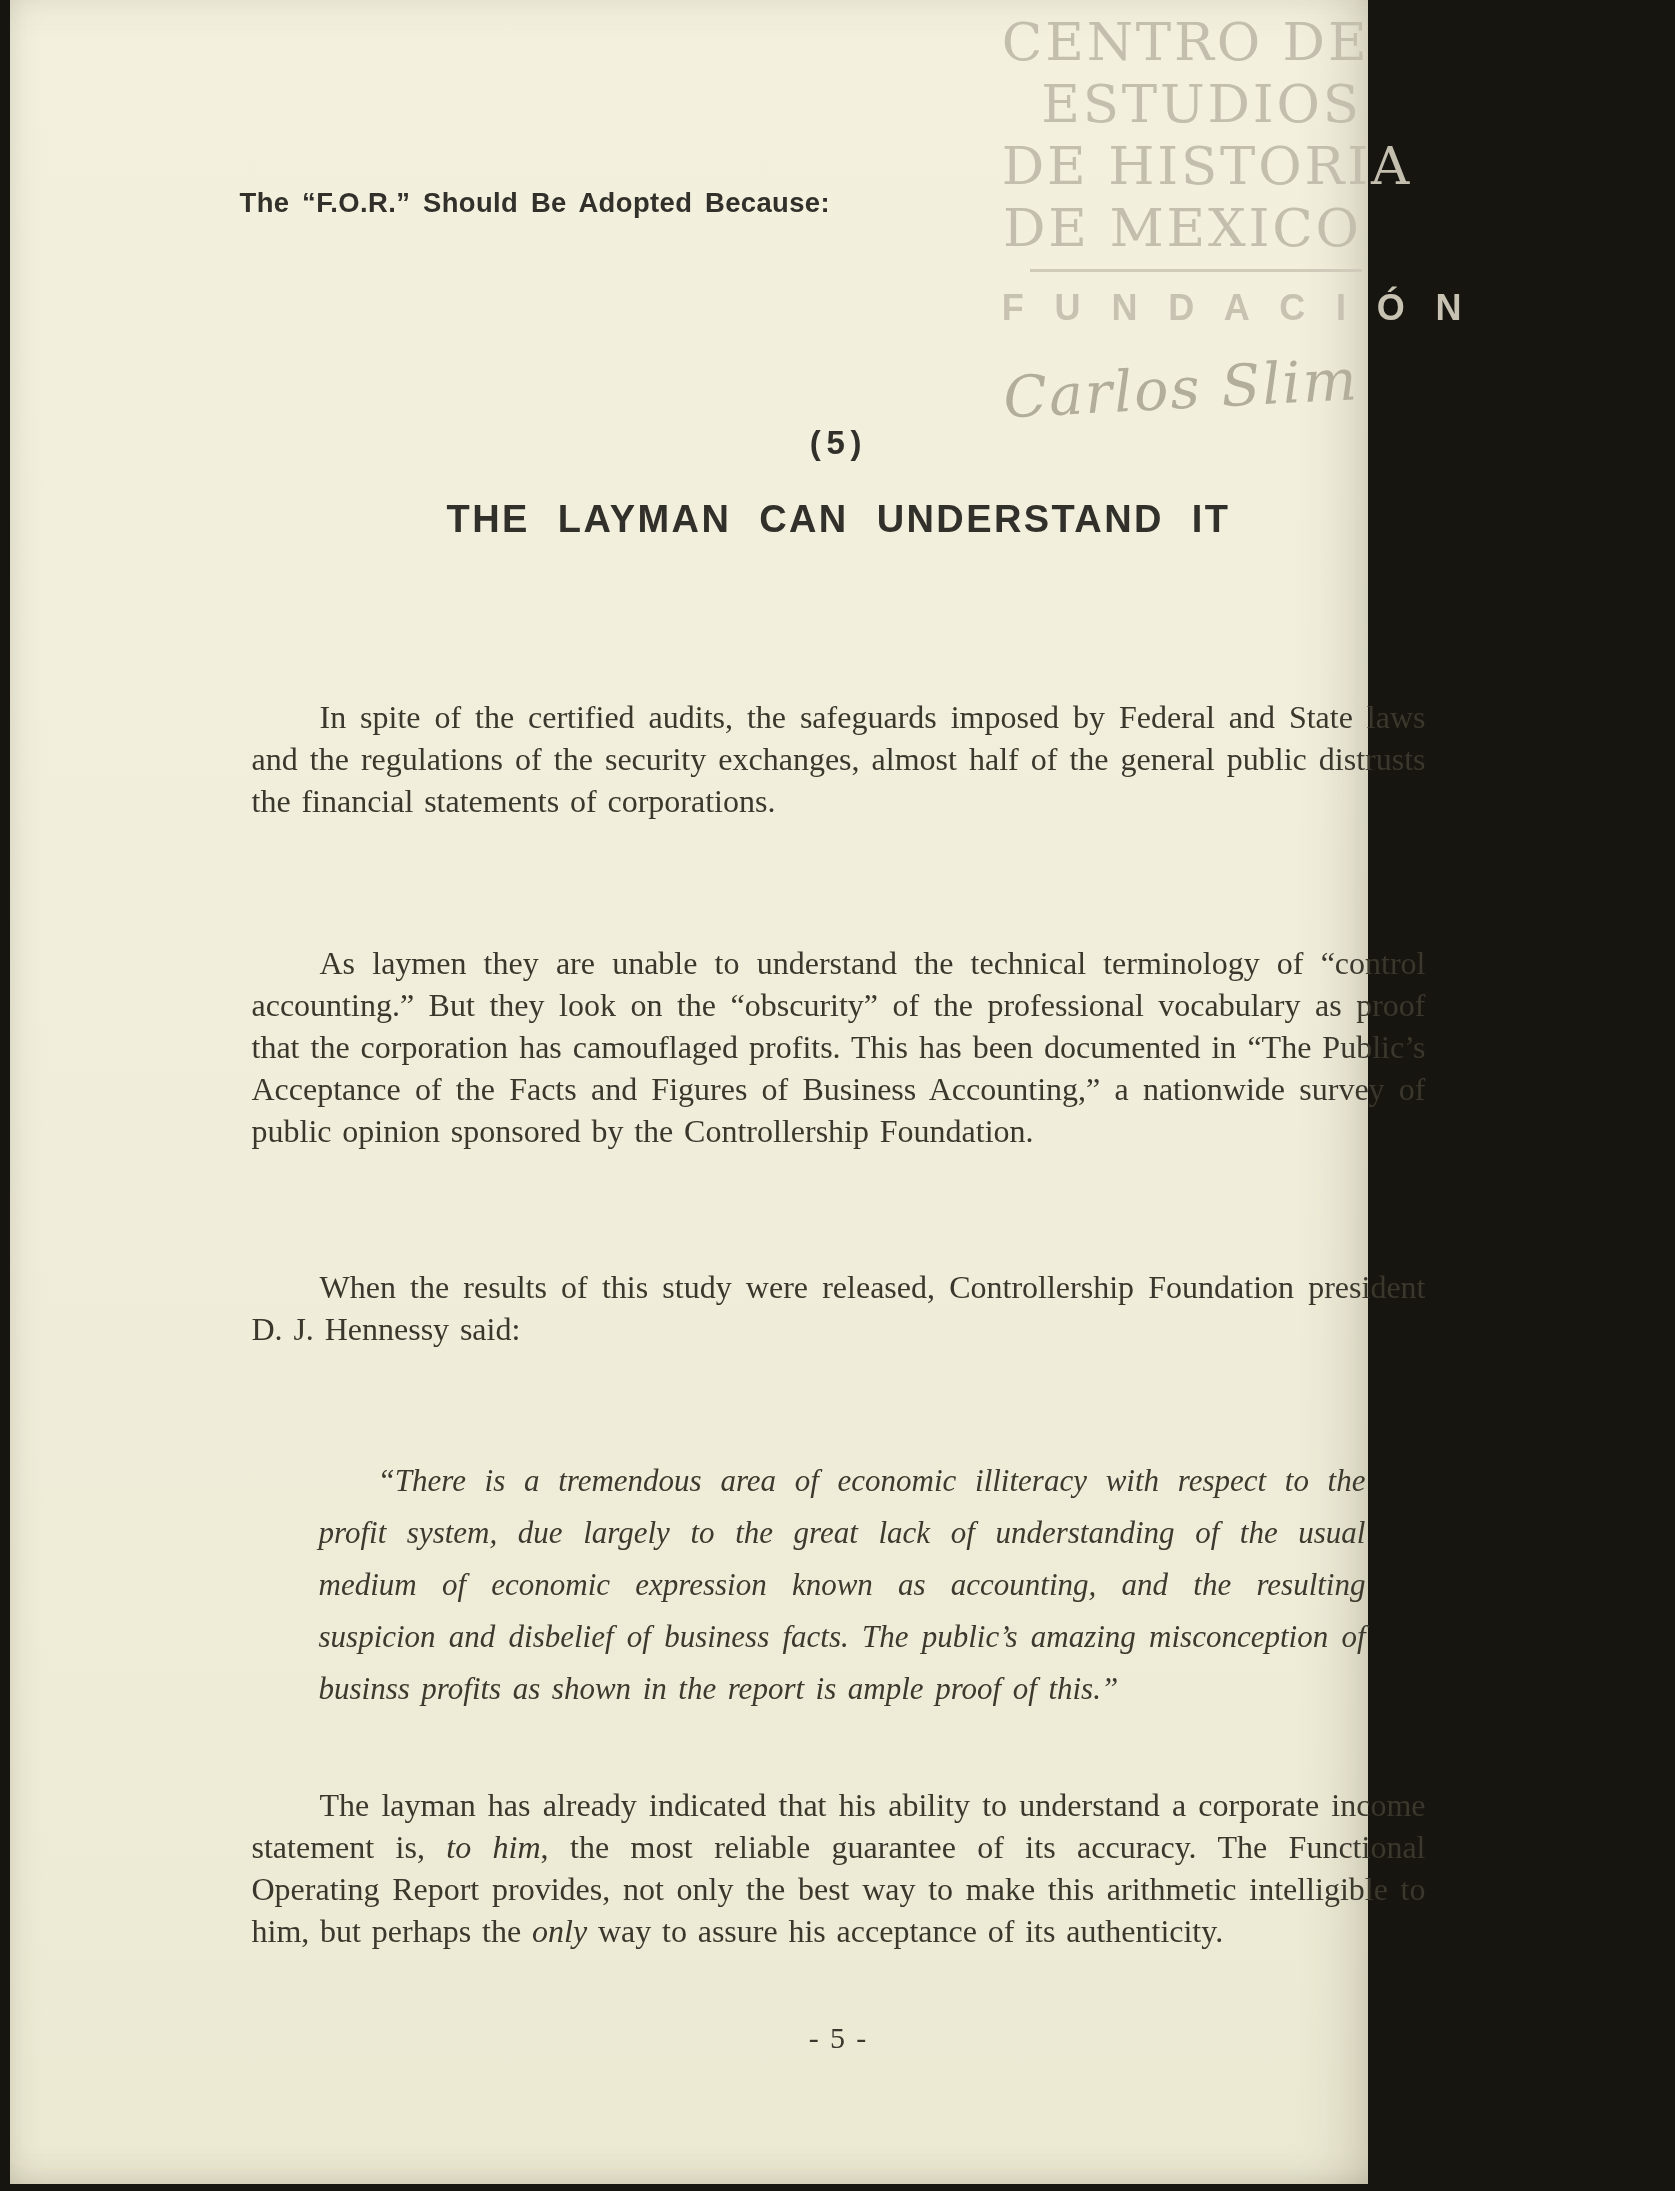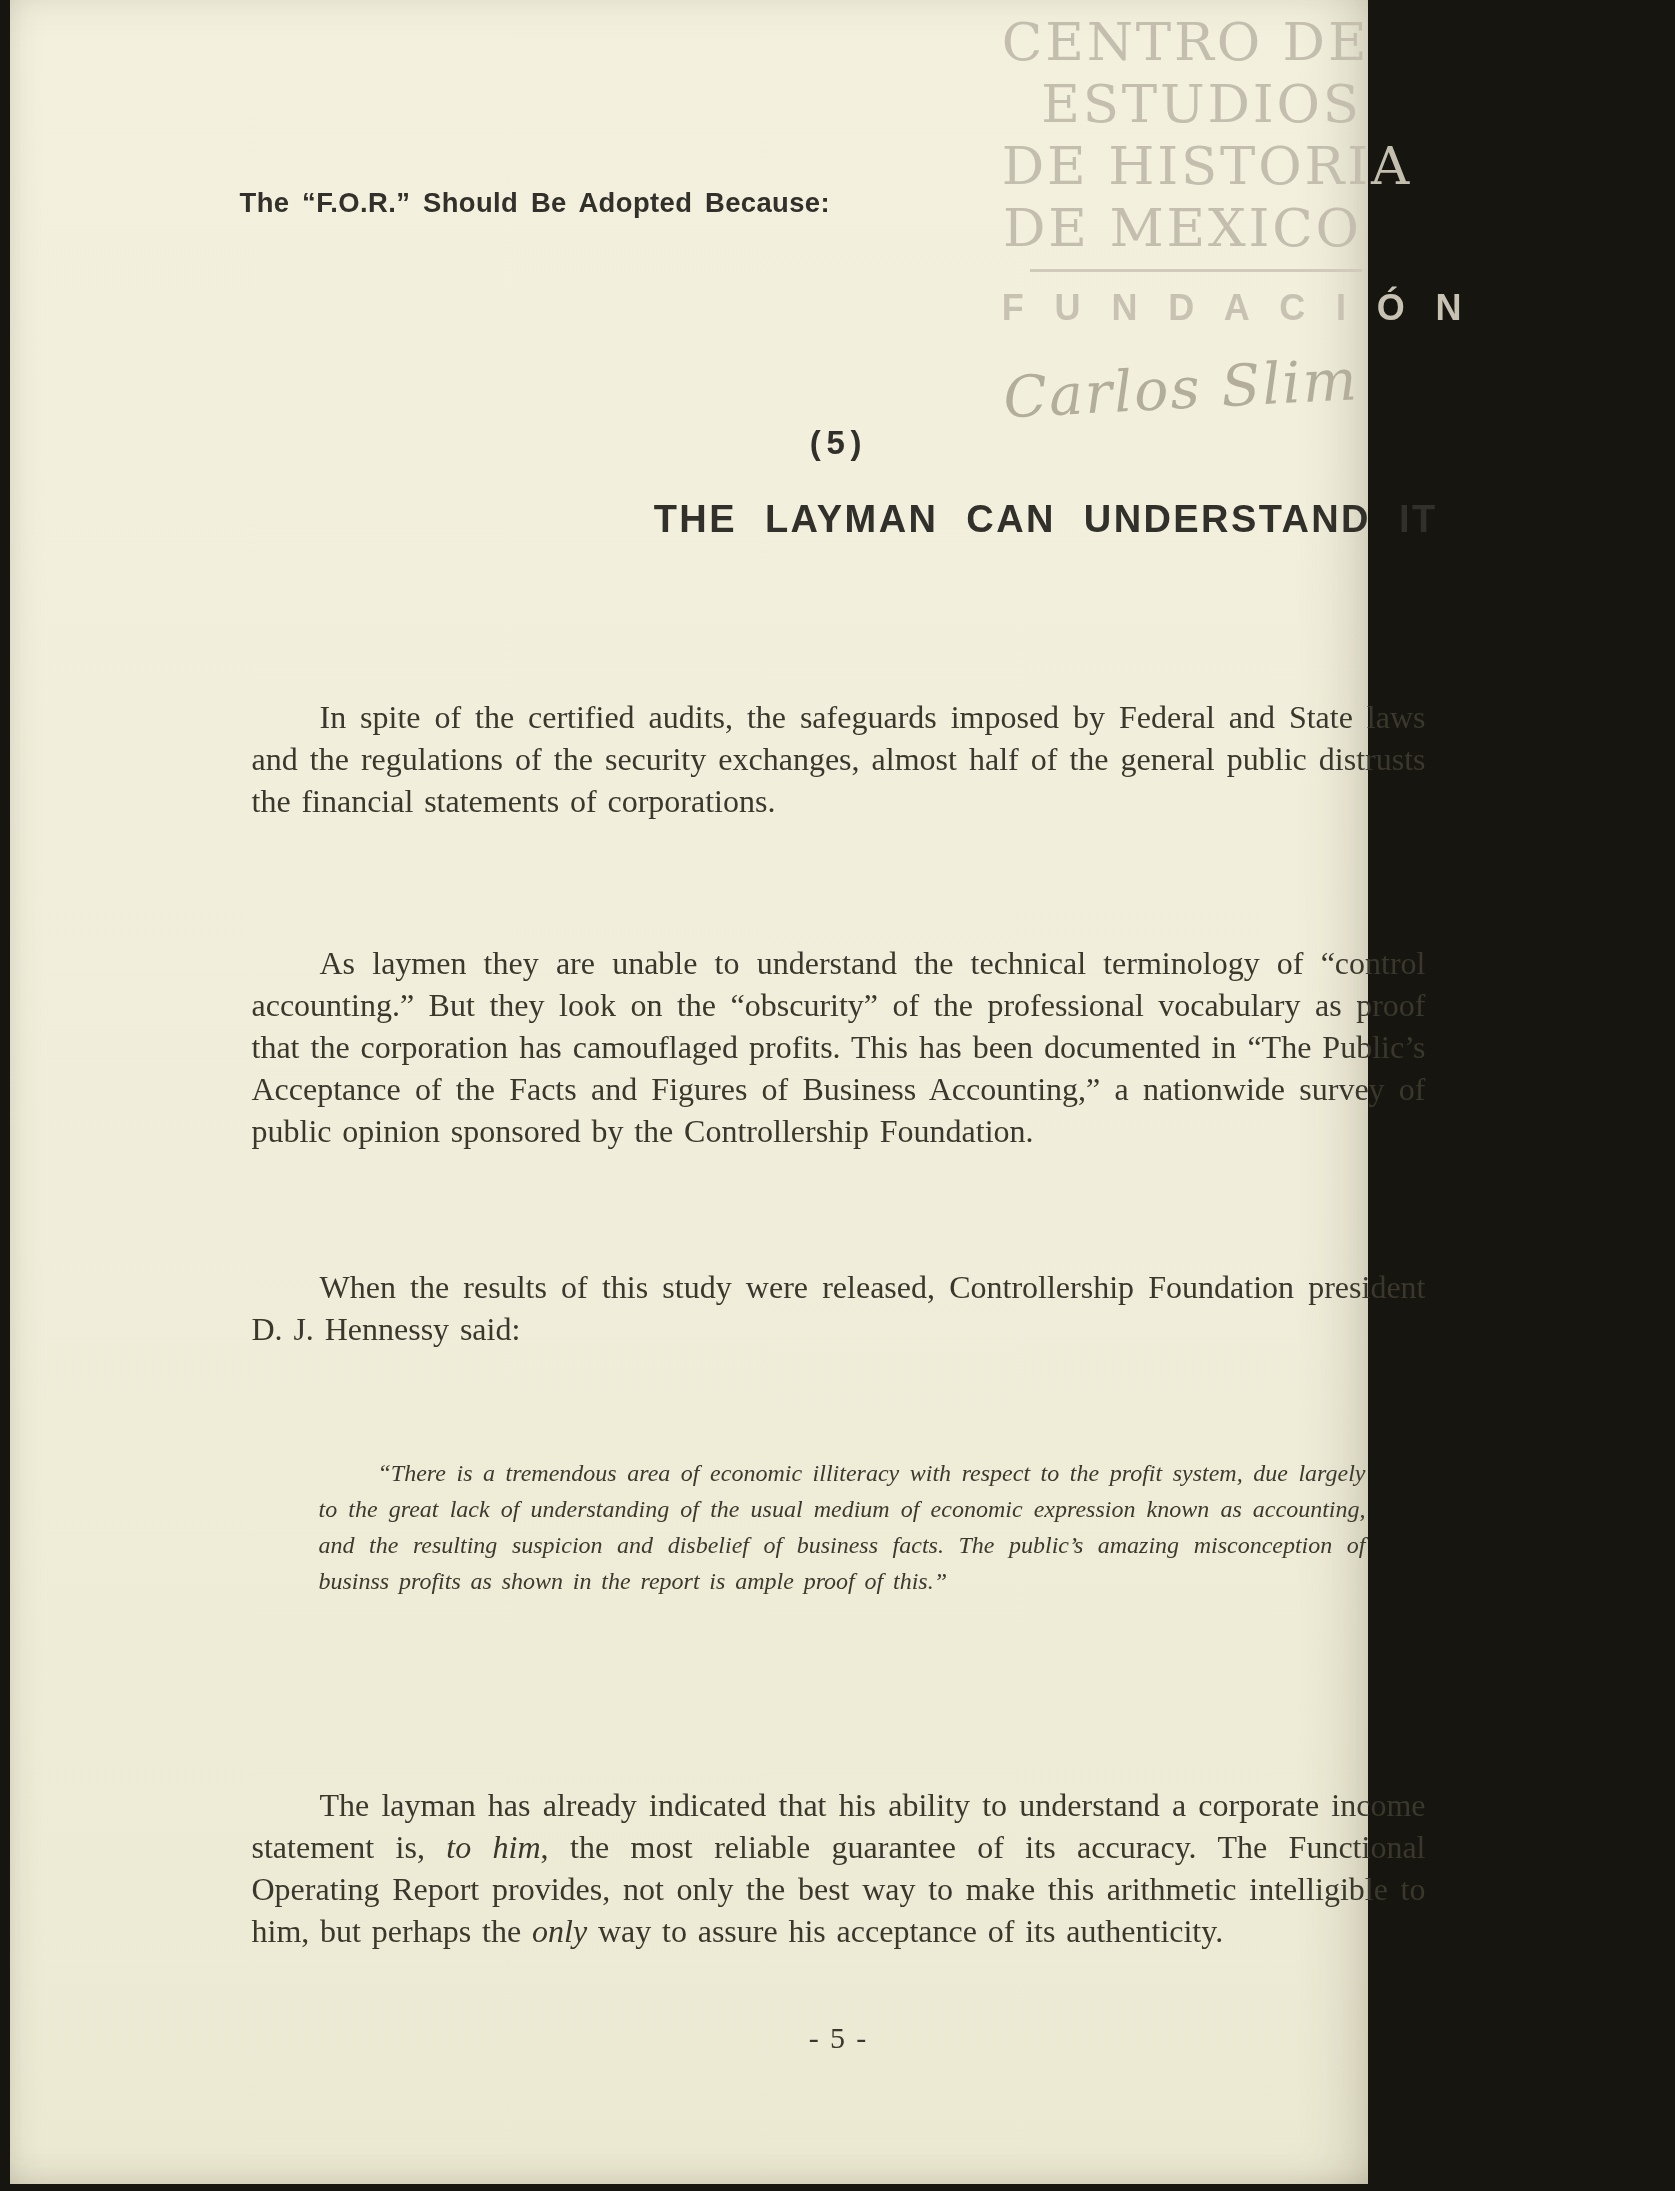--- a/index.html
+++ b/index.html
@@ -99,21 +99,21 @@
     font-size: 33px;
     letter-spacing: 5.7px;
     color: #32302a;
   }
   .page-title {
     position: absolute;
     top: 498px;
     left: 0;
     width: 100%;
     margin: 0;
-    text-align: right;
+    text-align: center;
     font-family: "Liberation Sans", sans-serif;
     font-weight: bold;
     font-size: 38px;
     letter-spacing: 2.4px;
     word-spacing: 15px;
     color: #32302a;
   }
   .body-par {
     position: absolute;
     left: 0;
@@ -130,22 +130,22 @@
   .p2 { top: 930px; }
   .p3 { top: 1254px; }
   .p4 { top: 1772px; }
   .quote-block {
     position: absolute;
     top: 1455px;
     left: 79px;
     right: 72px;
     margin: 0;
     font-style: italic;
-    font-size: 24px;
-    line-height: 36px;
+    font-size: 31px;
+    line-height: 52px;
     text-align: justify;
     text-indent: 59px;
     word-spacing: 3.8px;
     color: #3c392e;
   }
   .page-number {
     position: absolute;
     top: 2021px;
     left: 0;
     width: 100%;

